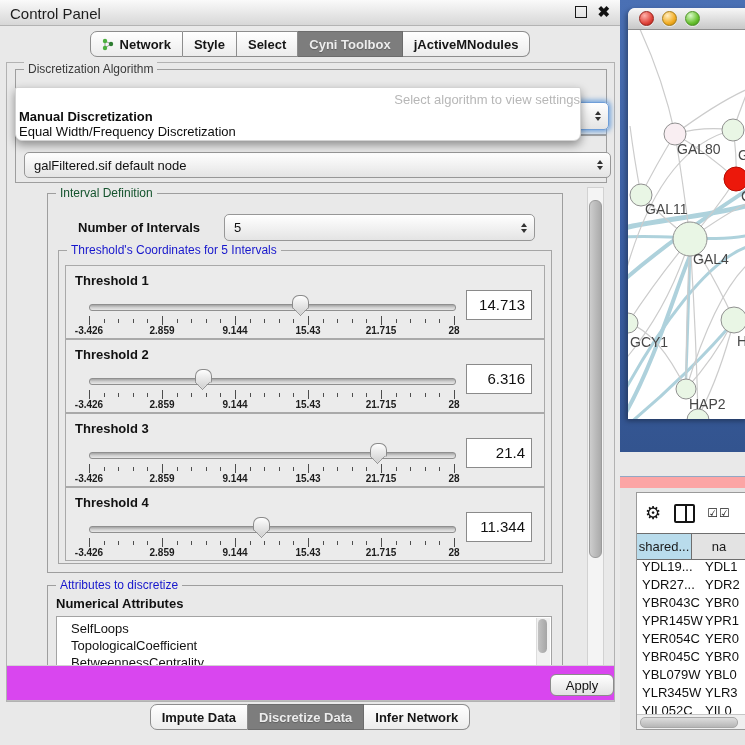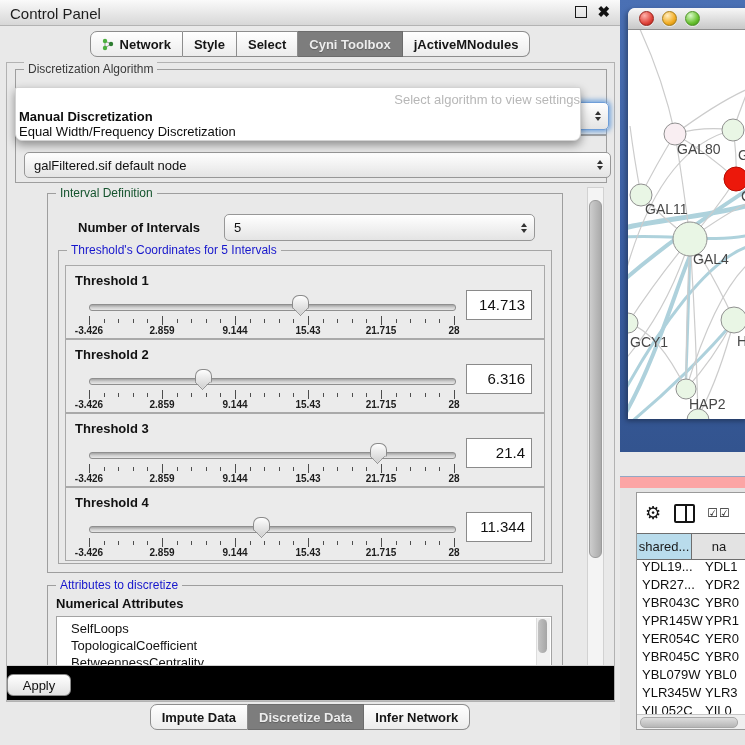--- a/index.html
+++ b/index.html
@@ -76,23 +76,23 @@
        border:1px solid #8a8a8a;font-size:15px;color:#111;text-align:right;
        line-height:28px;padding-right:6px;}
   
   .attr-list{position:absolute;left:8px;top:30px;width:494px;height:86px;background:#fff;
        border:1px solid #a3a3a3;overflow:hidden;}
   .attr-item{font-size:13px;color:#111;padding-left:14px;line-height:17px;}
   .attr-scroll{position:absolute;right:1px;top:1px;bottom:1px;width:13px;background:#f1f1f1;
        border-left:1px solid #ddd;}
   .attr-scroll .thumb-v2{position:absolute;left:1px;top:1px;width:9px;height:34px;border-radius:5px;
        background:linear-gradient(90deg,#c2c2c2,#a5a5a5);}
-  .apply-strip{position:absolute;left:0;right:0;top:602px;height:35px;background:#000000;
+  .apply-strip{position:absolute;left:0;right:0;top:602px;height:35px;background:#d946ef;
        border-top:1px solid #d2d2d2;box-shadow:0 -1px 0 #bdbdbd inset;display:flex;
-       justify-content:flex-start;}
+       justify-content:flex-end;}
   .apply-btn{margin-top:8px;width:64px;height:22px;border-radius:6px;border:1px solid #8b8b8b;
        background:linear-gradient(#ffffff,#e2e2e2);font-size:13px;color:#111;
        font-family:"Liberation Sans",sans-serif;}
   
   .desktop{position:absolute;left:620px;top:0;width:125px;height:452px;
        background:linear-gradient(180deg,#4a70b4,#3a5ea2 55%,#33548f);}
   .net-window{position:absolute;left:628px;top:8px;width:120px;height:411px;background:#fff;
        border-radius:7px 0 0 0;box-shadow:-2px 2px 5px rgba(0,0,0,.35);overflow:hidden;}
   .net-titlebar{height:21px;background:linear-gradient(#f7f7f7,#c8c8c8);
        border-bottom:1px solid #8e8e8e;border-radius:7px 0 0 0;display:flex;

